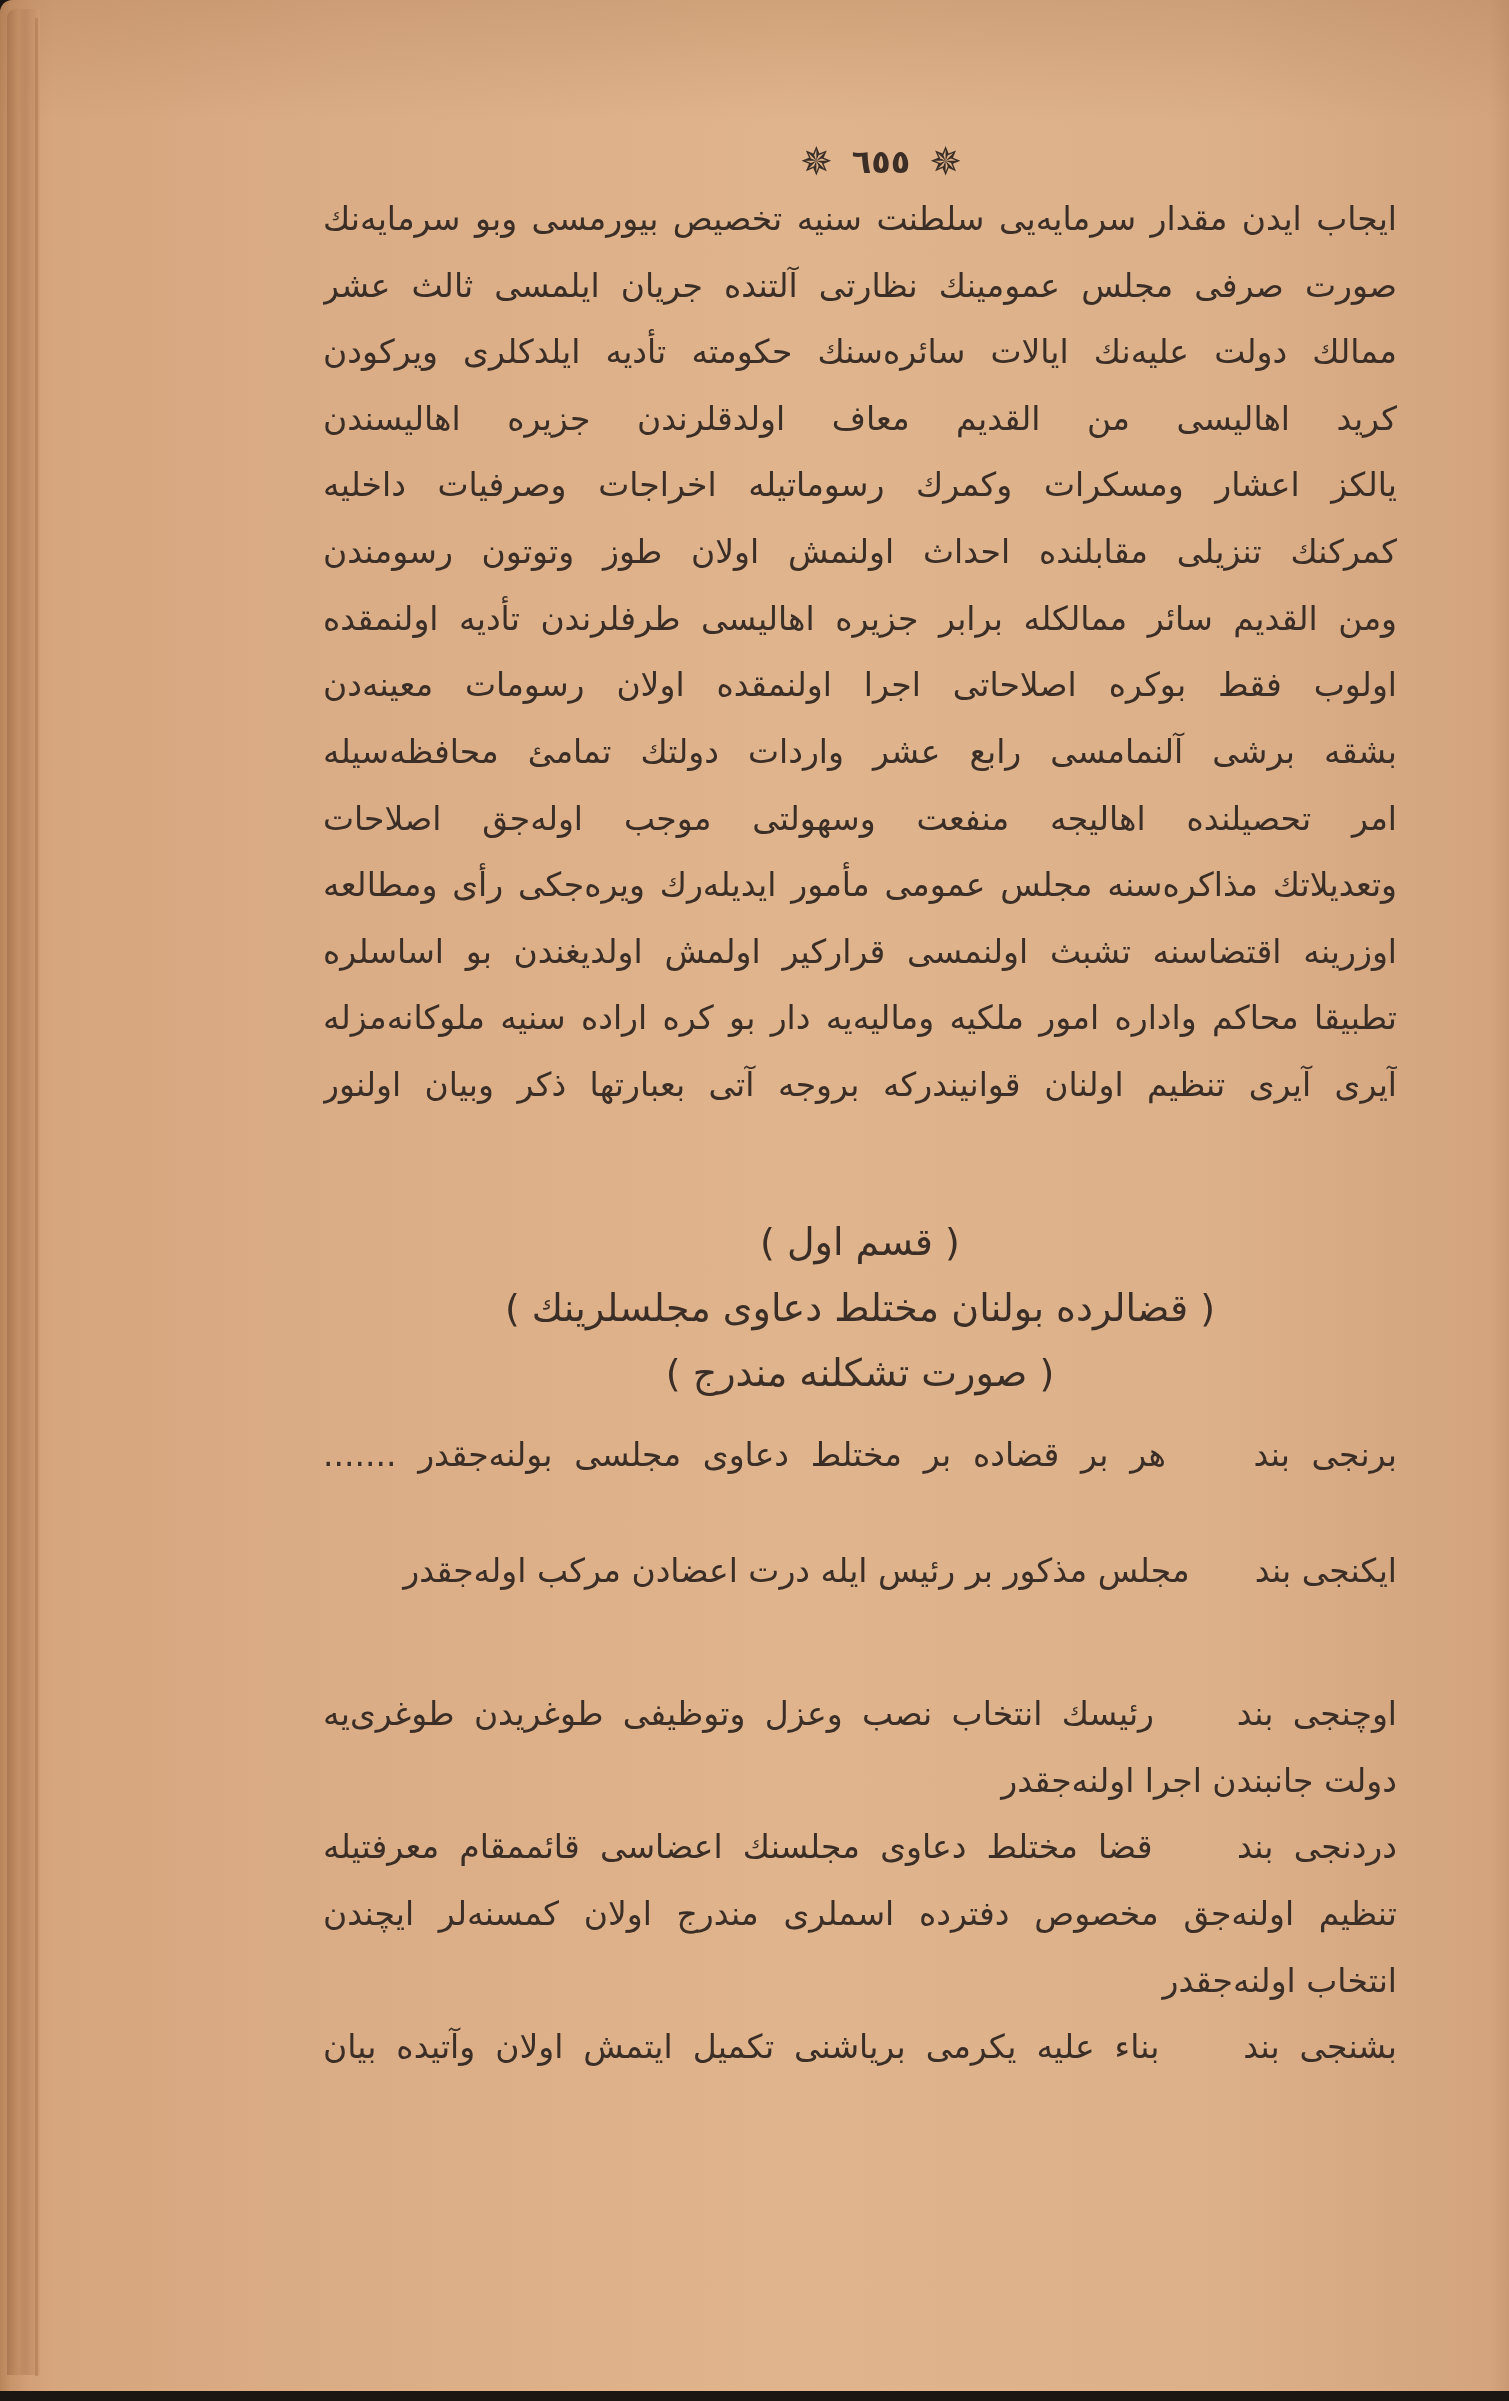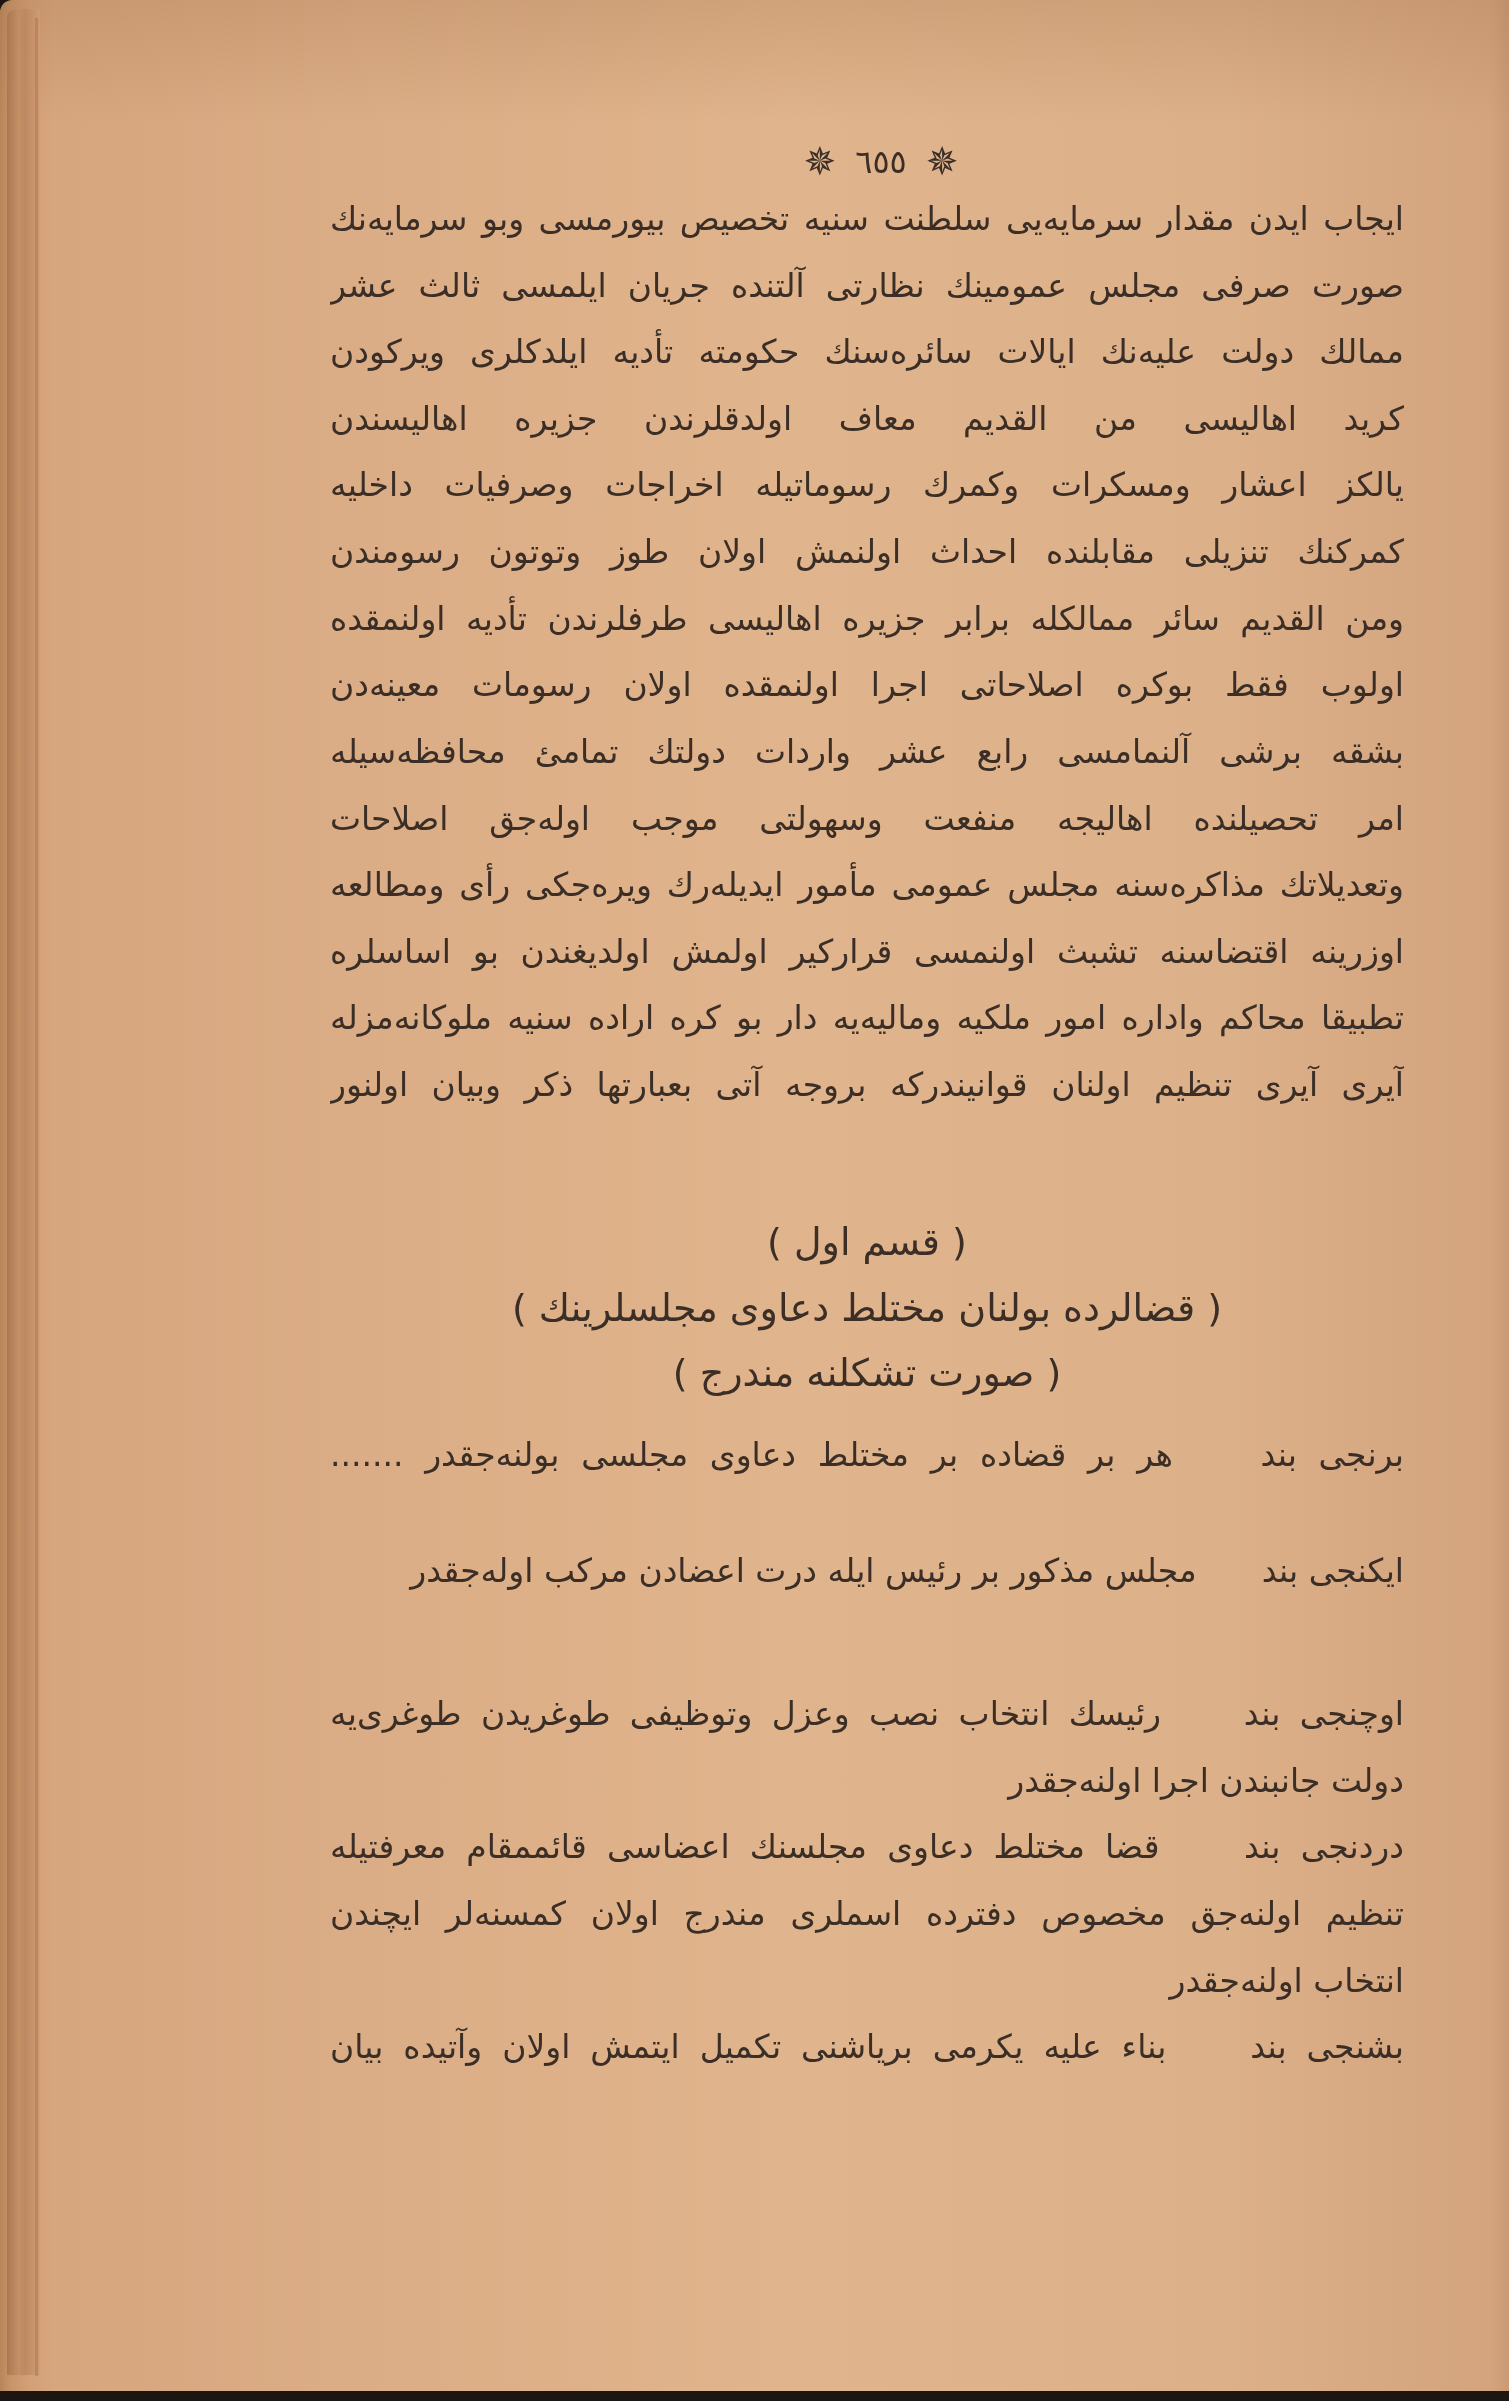--- a/index.html
+++ b/index.html
@@ -43,21 +43,21 @@
   .bottom-shadow {
     position: absolute;
     left: 0;
     top: 2391px;
     width: 1509px;
     height: 10.5px;
     background: #1c1612;
   }
   .text-block {
     position: absolute;
-    left: 330px;
+    left: 323px;
     width: 1074px;
     direction: rtl;
     font-family: "DejaVu Sans", sans-serif;
     color: #3a2e26;
   }
   .header {
     position: absolute;
     top: 131px;
     left: 754px;
     width: 254px;
@@ -70,21 +70,21 @@
     font-family: "DejaVu Sans", sans-serif;
     color: #3a2e26;
   }
   .ornament {
     font-size: 39px;
     line-height: 1;
     color: #3a2e26;
   }
   .page-number {
     font-size: 32px;
-    font-weight: normal;
+    font-weight: bold;
     letter-spacing: 1.8px;
   }
   .line {
     position: absolute;
     right: 0;
     left: 0;
     height: 56px;
     font-size: 33px;
     line-height: 56px;
     white-space: nowrap;

